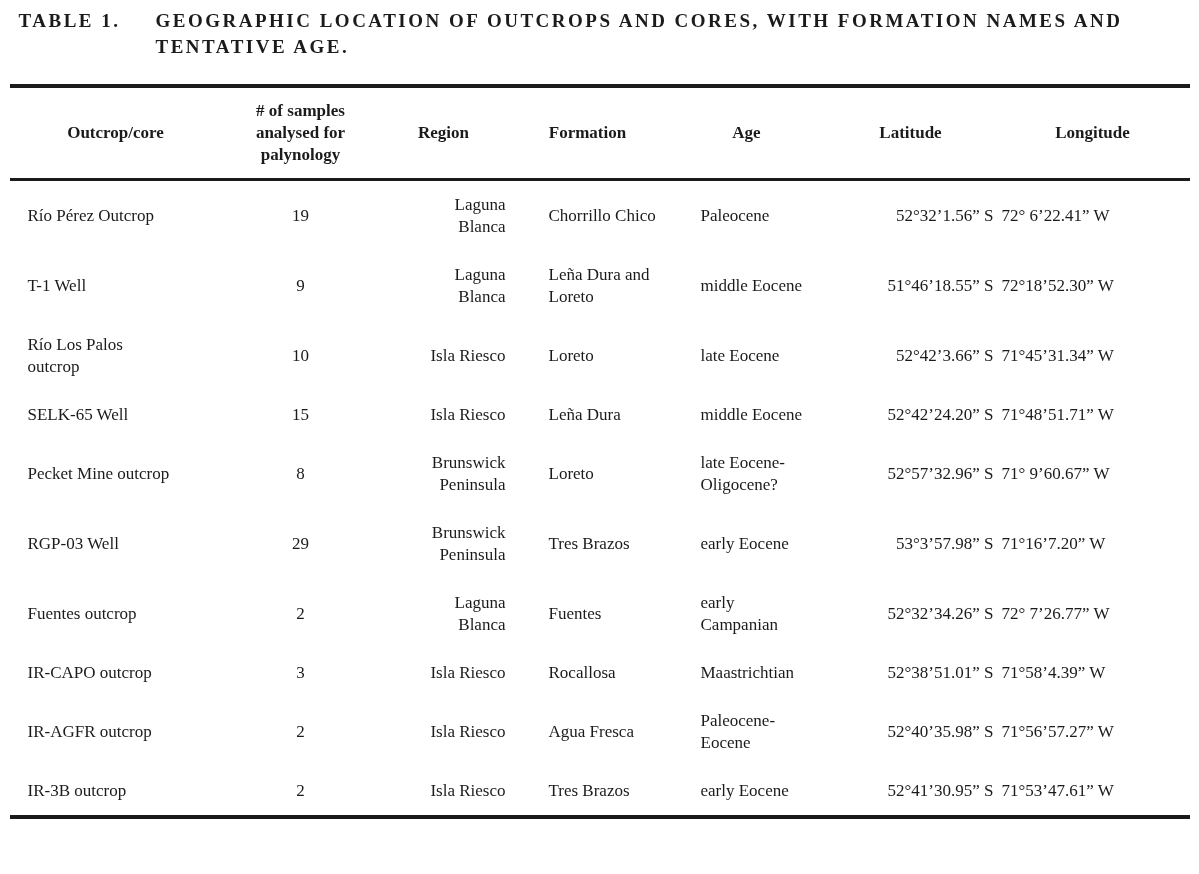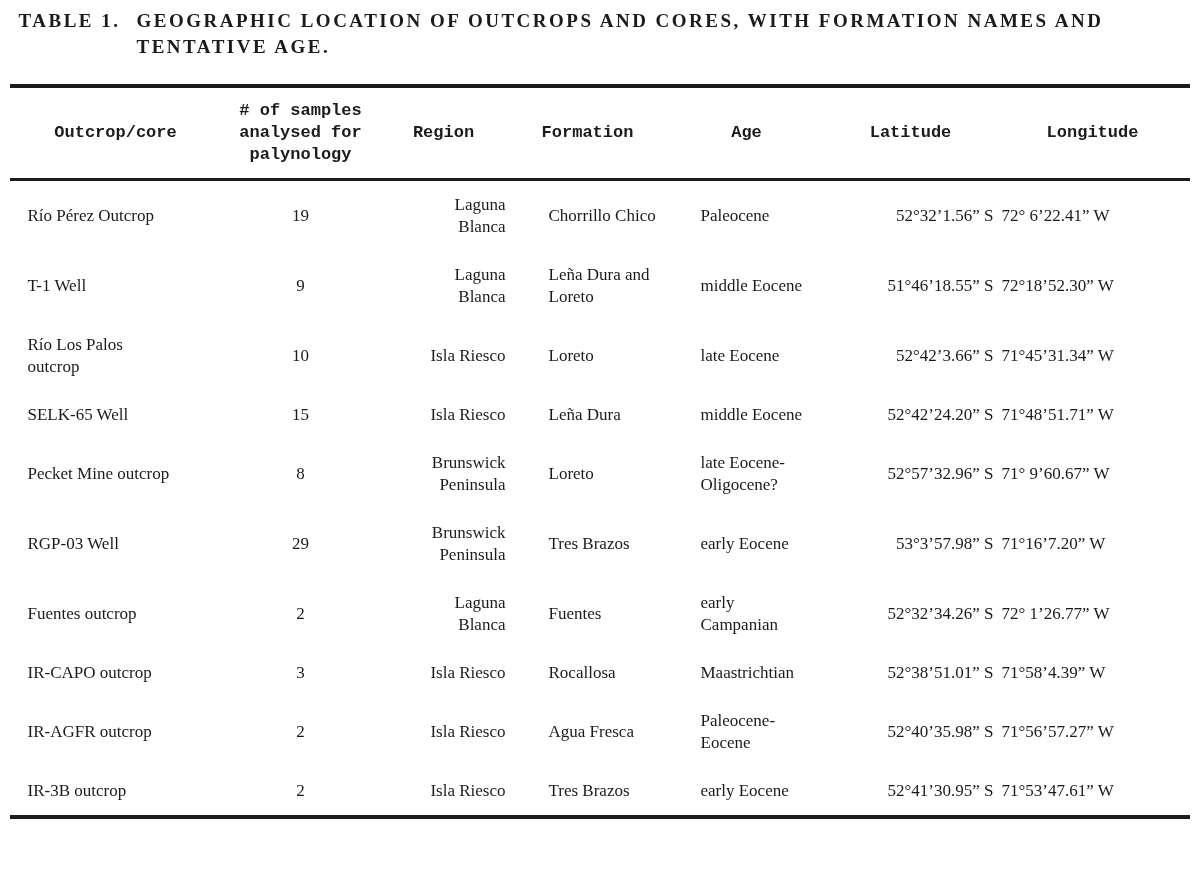--- a/index.html
+++ b/index.html
@@ -18,20 +18,21 @@
   }
   
   .table-title {
     width: 1162px;
     margin: 0 auto 24px auto;
     display: flex;
     font-weight: bold;
     font-size: 19px;
     letter-spacing: 2.5px;
     line-height: 26px;
+    gap: 19px;
   }
   .table-title .title-label {
     flex: 0 0 118px;
   }
   .table-title .title-text {
     flex: 1 1 auto;
     white-space: pre-line;
   }
   
   table.geo-table {
@@ -43,21 +44,20 @@
     border-bottom: 4px solid #1b1b1b;
     font-size: 17px;
   }
   table.geo-table thead th {
     border-bottom: 3px solid #1b1b1b;
     font-weight: bold;
     vertical-align: middle;
     padding: 12px 4px;
     line-height: 22px;
     white-space: pre-line;
-    font-family: Liberation Mono, monospace;
   }
   table.geo-table tbody td {
     vertical-align: middle;
     padding-top: 13px;
     padding-bottom: 13px;
     line-height: 22px;
     white-space: pre-line;
   }
   
   td.c1 { text-align: left;   padding-left: 18px; padding-right: 4px; }
@@ -166,21 +166,21 @@
       </tr>
       <tr>
         <td class="c1">Fuentes outcrop</td>
         <td class="c2">2</td>
         <td class="c3">Laguna
 Blanca</td>
         <td class="c4">Fuentes</td>
         <td class="c5">early
 Campanian</td>
         <td class="c6">52°32’34.26” S</td>
-        <td class="c7">72° 1’26.77” W</td>
+        <td class="c7">72° 7’26.77” W</td>
       </tr>
       <tr>
         <td class="c1">IR-CAPO outcrop</td>
         <td class="c2">3</td>
         <td class="c3">Isla Riesco</td>
         <td class="c4">Rocallosa</td>
         <td class="c5">Maastrichtian</td>
         <td class="c6">52°38’51.01” S</td>
         <td class="c7">71°58’4.39” W</td>
       </tr>

